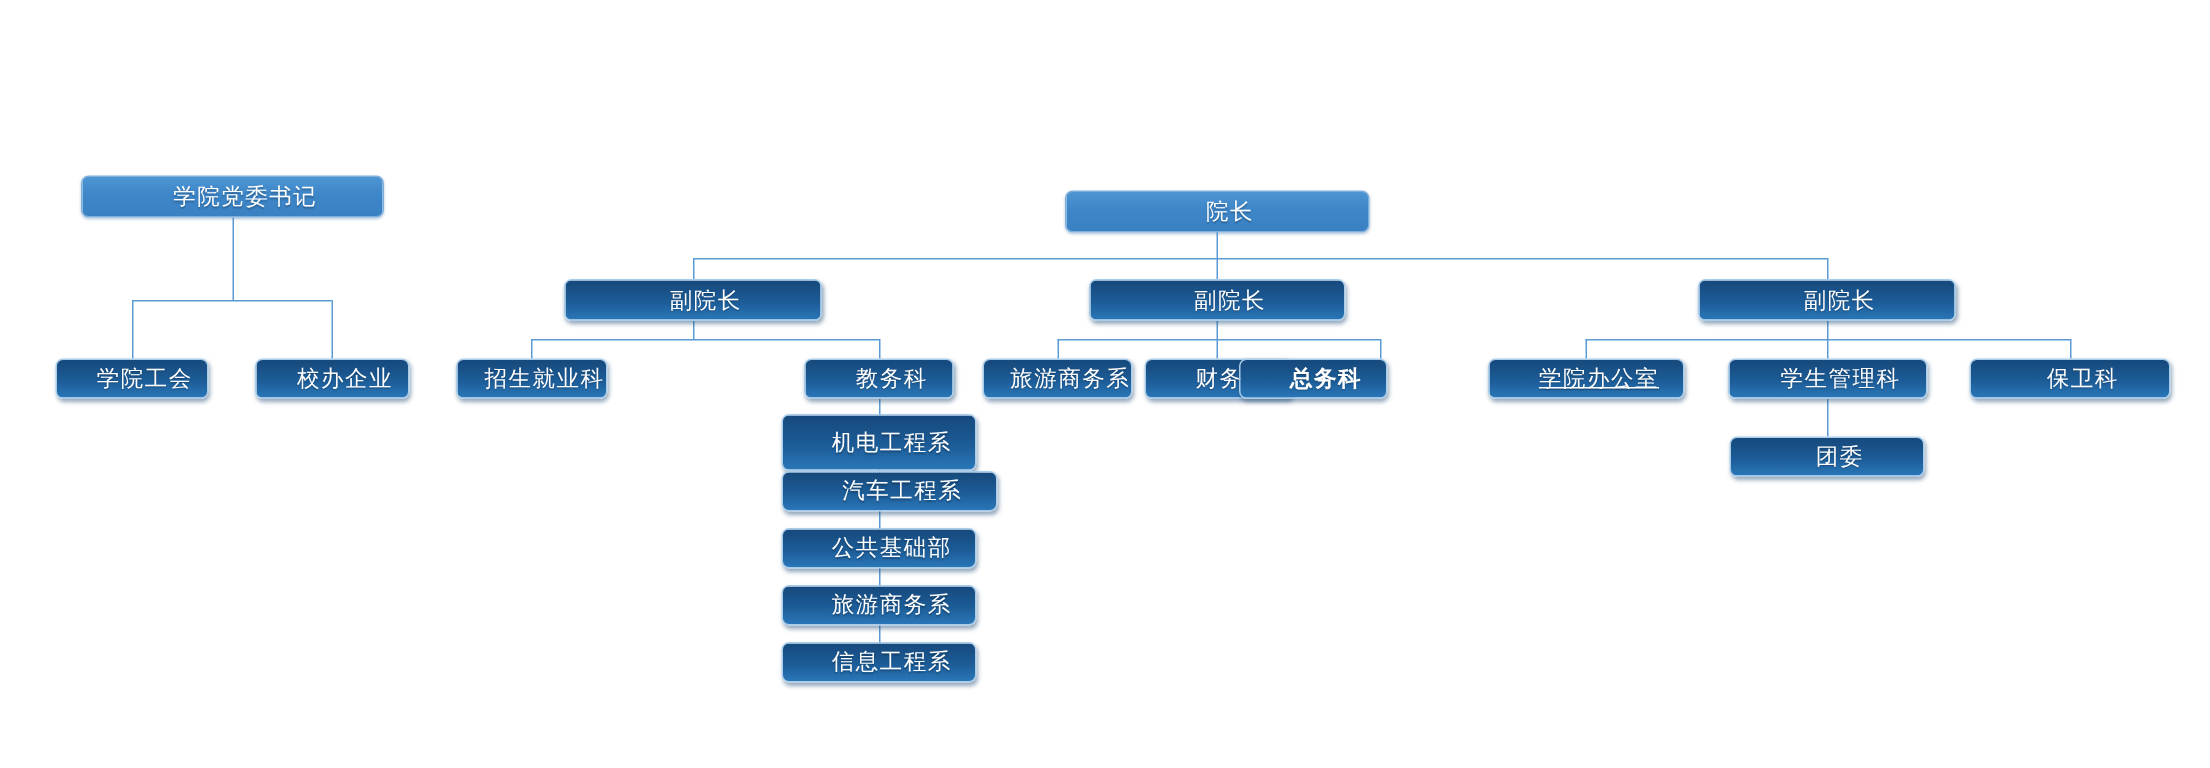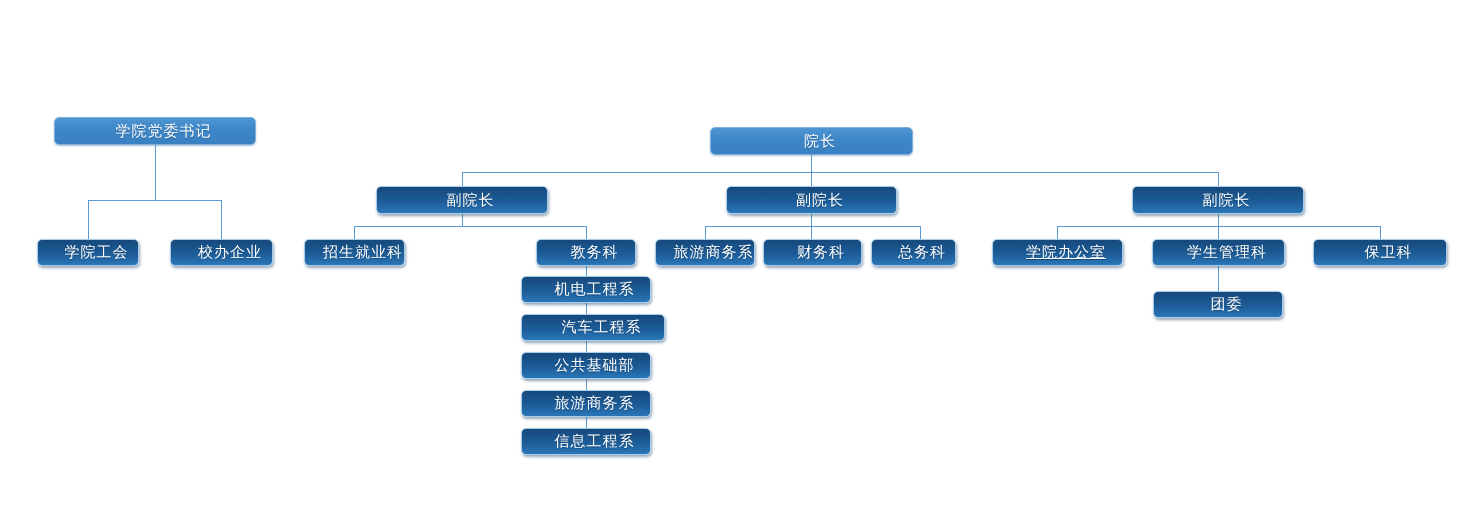--- a/index.html
+++ b/index.html
@@ -44,26 +44,26 @@
   #n-pres{left:710px;top:117px;width:203px;height:28px;margin-top:10px;}
   #n-vp1{left:376px;top:186px;width:172px;height:28px;}
   #n-vp2{left:726px;top:186px;width:171px;height:28px;}
   #n-vp3{left:1132px;top:186px;width:172px;height:28px;}
   #n-union{left:37px;top:239px;width:102px;height:27px;}
   #n-enterprise{left:170px;top:239px;width:103px;height:27px;}
   #n-admissions{left:304px;top:239px;width:101px;height:27px;}
   #n-academic{left:536px;top:239px;width:100px;height:27px;}
   #n-skills{left:655px;top:239px;width:100px;height:27px;}
   #n-finance{left:763px;top:239px;width:99px;height:27px;}
-  #n-general{left:871px;top:239px;width:85px;height:27px;}
+  #n-general{left:826px;top:239px;width:99px;height:27px;font-weight:bold;}
   #n-office{left:992px;top:239px;width:131px;height:27px;text-decoration:underline;}
   #n-student{left:1152px;top:239px;width:133px;height:27px;}
   #n-security{left:1313px;top:239px;width:134px;height:27px;}
   #n-youth{left:1153px;top:291px;width:130px;height:27px;}
-  #n-mech{left:521px;top:276px;width:130px;height:27px;}
+  #n-mech{left:521px;top:276px;width:130px;height:38px;}
   #n-auto{left:521px;top:314px;width:144px;height:27px;}
   #n-public{left:521px;top:352px;width:130px;height:27px;}
   #n-tourism{left:521px;top:390px;width:130px;height:27px;}
   #n-info{left:521px;top:428px;width:130px;height:27px;}
 </style>
 </head>
 <body>
 
 <div id="canvas">
 

